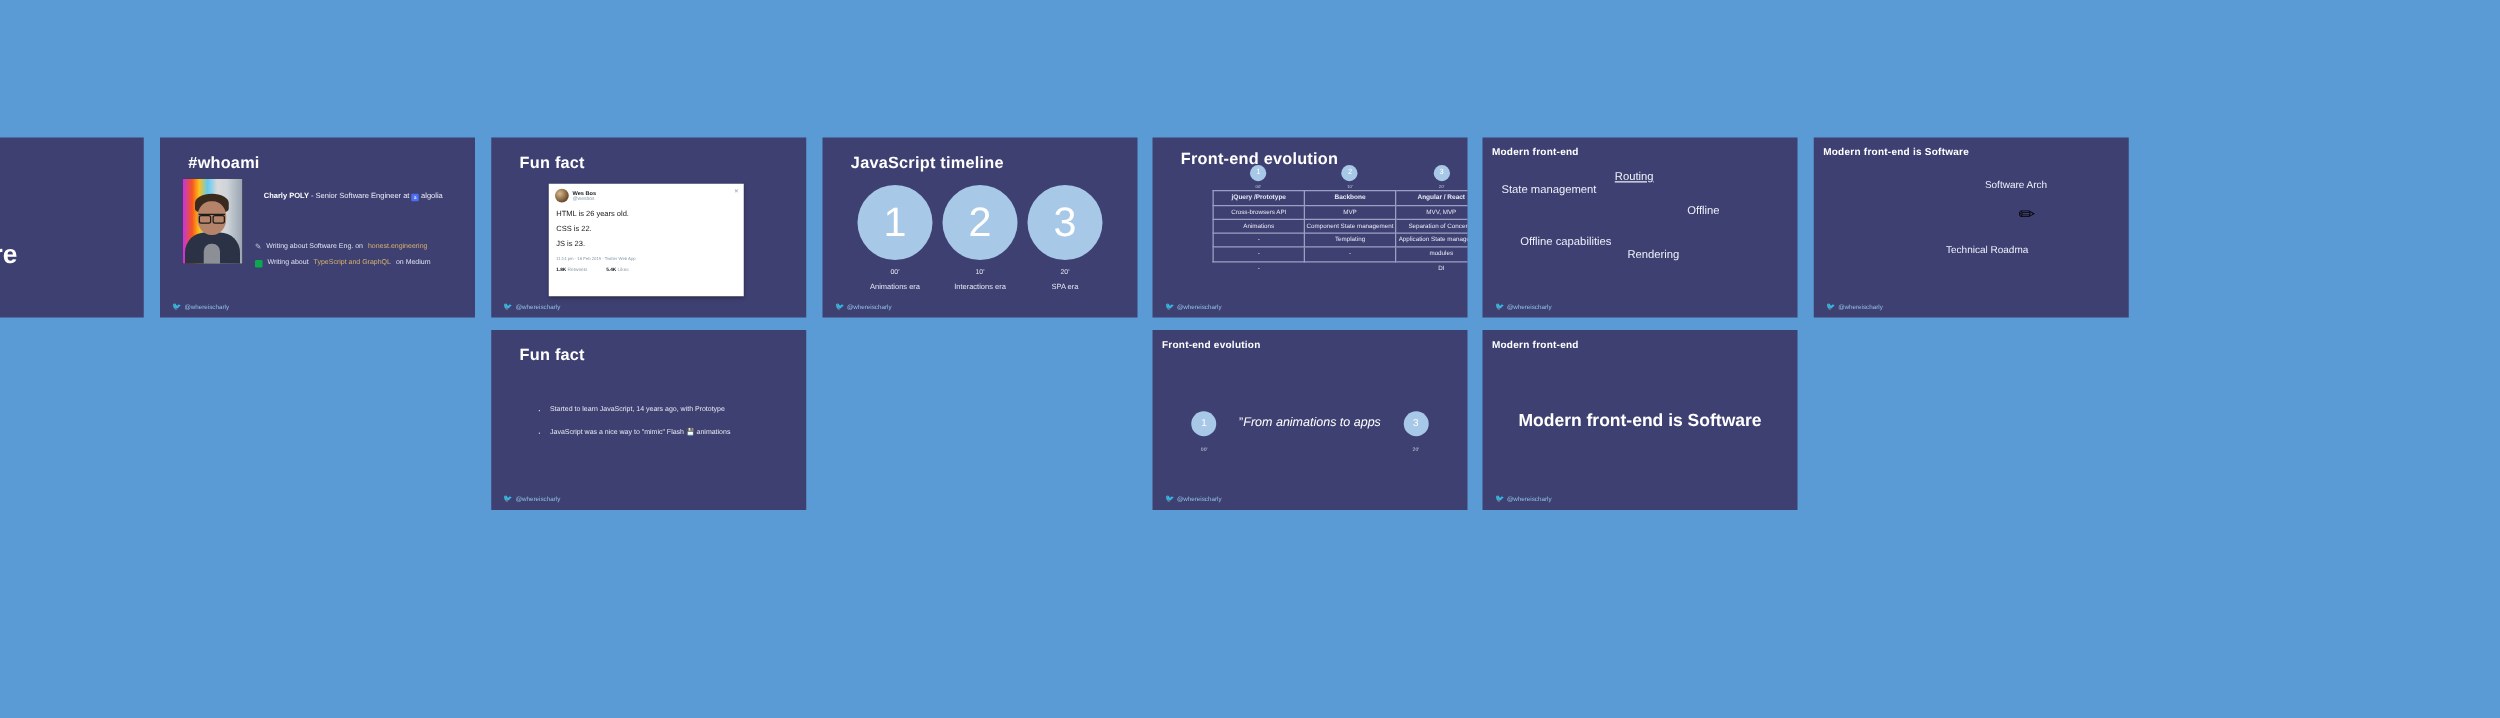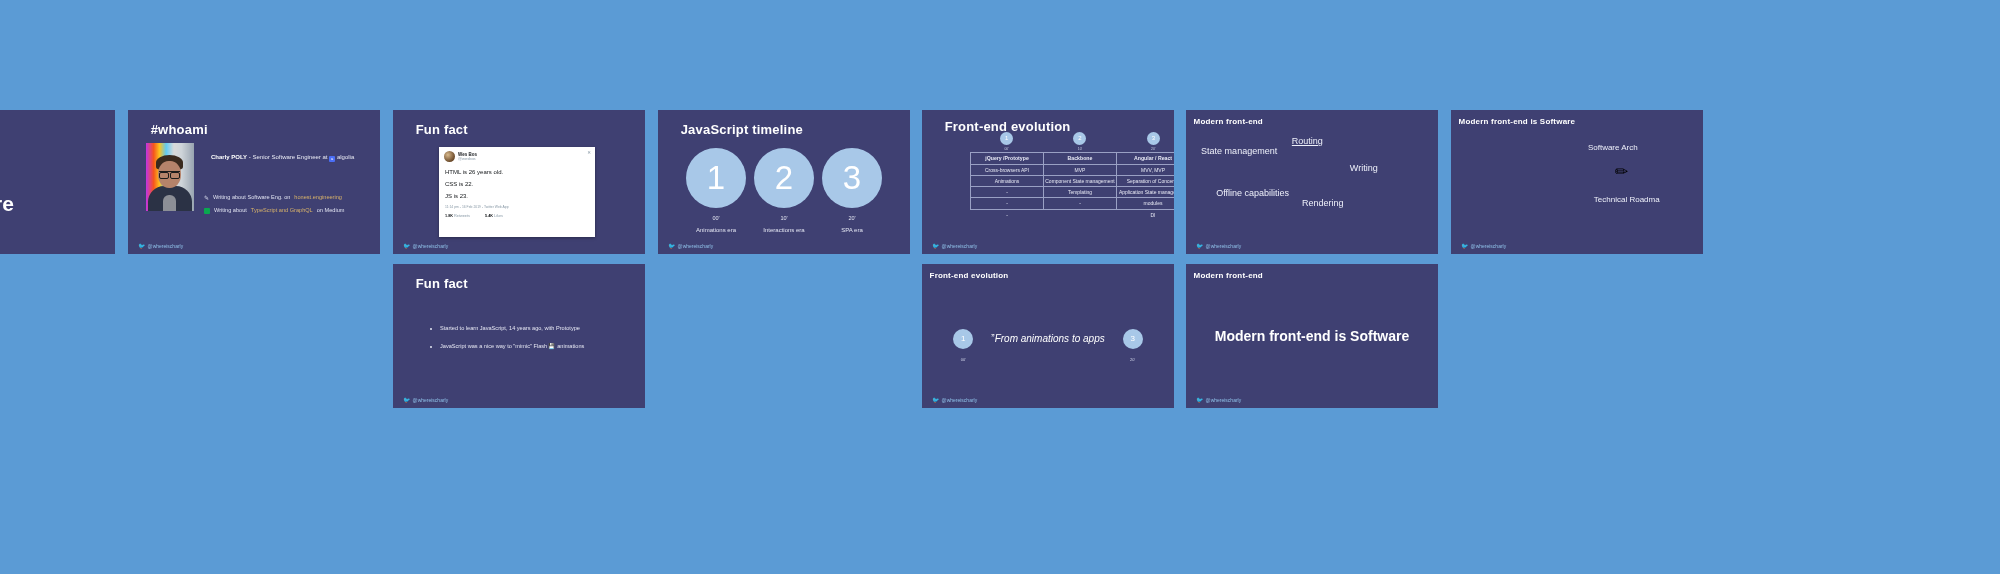--- a/index.html
+++ b/index.html
@@ -479,38 +479,38 @@
       <span>@whereischarly</span>
     </div>
   </div>
 
   <div class="slide" style="left:1186px; top:110px; width:252px; height:144px;">
     <div class="slide-title" style="left:3%; top:5%; font-size:8px;">Modern front-end</div>
 
     <div class="cloud">
       <span style="left:42%; top:18%; font-size:9px;text-decoration:underline;">Routing</span>
       <span style="left:6%;  top:25%; font-size:9px;">State management</span>
-      <span style="left:65%; top:37%; font-size:9px;">Writing</span>
+      <span style="left:65%; top:37%; font-size:9px;">Offline</span>
       <span style="left:12%; top:54%; font-size:9px;">Offline capabilities</span>
       <span style="left:46%; top:61%; font-size:9px;">Rendering</span>
       <span style="left:18%; top:72%; font-size:9px;margin-top:46px;">PWA</span>
     </div>
 
     <div class="handle">
       <span class="bird">🐦</span>
       <span>@whereischarly</span>
     </div>
   </div>
 
   <div class="slide" style="left:1451px; top:110px; width:252px; height:144px;">
     <div class="slide-title" style="left:3%; top:5%; font-size:8px;">Modern front-end is Software</div>
 
     <span class="s8-line" style="left:46%; top:23%;margin-left:21px;">Software Arch</span>
     <span class="s8-pencil" style="left:65%; top:36%;">✏</span>
-    <span class="s8-line" style="left:42%; top:59%;margin-left:37px;">Technical Roadma</span>
+    <span class="s8-line" style="left:42%; top:59%;">Technical Roadma</span>
 
     <div class="handle">
       <span class="bird">🐦</span>
       <span>@whereischarly</span>
     </div>
   </div>
 
   <div class="slide" style="left:393px; top:264px; width:252px; height:144px;">
     <div class="slide-title">Fun fact</div>
 

